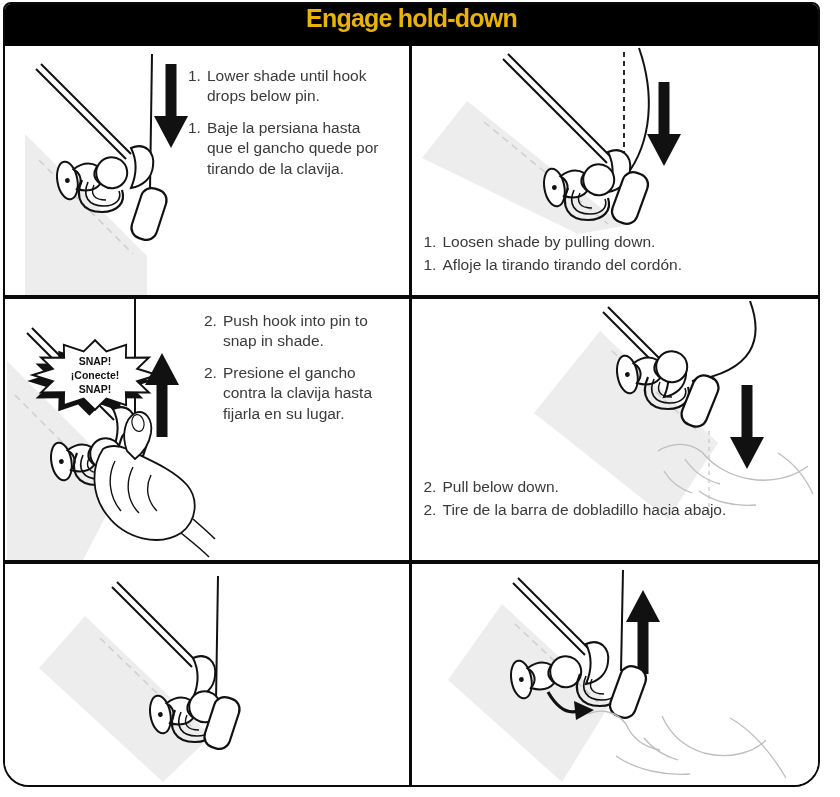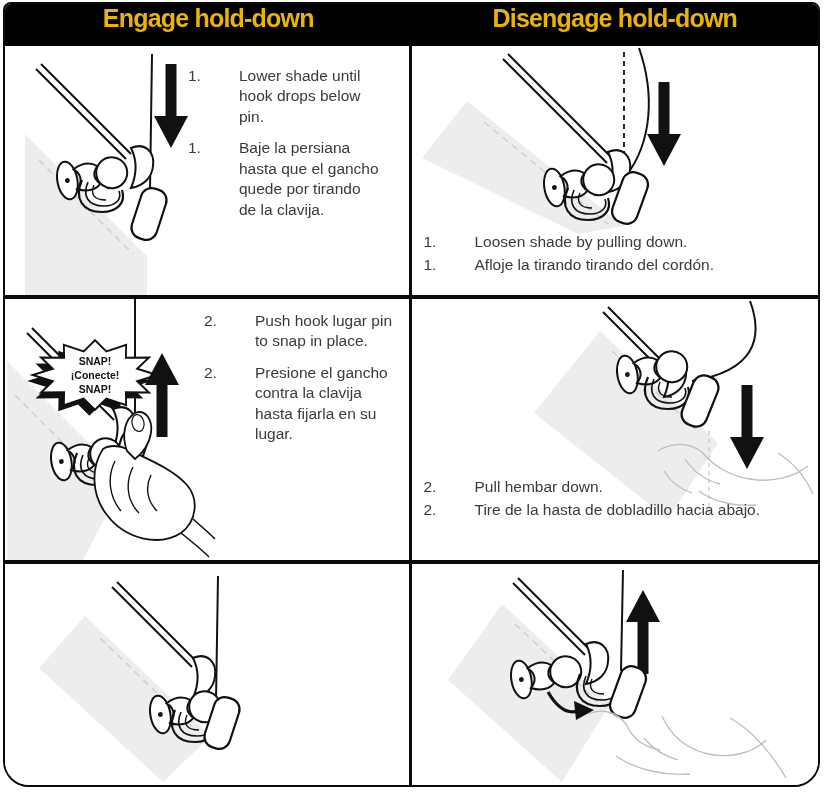--- a/index.html
+++ b/index.html
@@ -11,21 +11,21 @@
   .hdr-cell{flex:1;color:#eab308;font-weight:bold;font-size:25px;letter-spacing:-0.8px;
             display:flex;align-items:center;justify-content:center;padding-bottom:14px;}
   .grid{position:absolute;top:42px;left:0;right:0;bottom:0;display:grid;
         grid-template-columns:1fr 1fr;grid-template-rows:253px 265px 1fr;}
   .cell{position:relative;overflow:hidden;background:#fff;}
   .cell.colL{border-right:3px solid #0a0a0a;}
   .cell.rowTop{border-bottom:4px solid #0a0a0a;}
   .steps{position:absolute;color:#3a3a3a;}
   .step{display:flex;margin-bottom:11px;font-size:15.5px;line-height:1.32;}
   .step .num{flex:0 0 19px;}
-  .step .txt{flex:1;margin-left:32px;}
+  .step .txt{flex:1;}
   .steps.tight .step{margin-bottom:3px;}
   svg{display:block;}
 </style>
 </head>
 <body>
 
 <svg width="0" height="0" style="position:absolute" aria-hidden="true">
   <defs>
     <g id="sym-pin">
       <ellipse cx="-26" cy="0" rx="10" ry="19" fill="#fff" stroke="#111" stroke-width="2"></ellipse>
@@ -48,21 +48,20 @@
       <path d="M -5.5 0 L 5.5 0 L 5.5 52 L 17 52 L 0 84 L -17 52 L -5.5 52 Z" fill="#111"></path>
     </g>
   </defs>
 </svg>
 
 <div class="page">
   <div class="sheet">
 
     <div class="hdr">
       <div class="hdr-cell">Engage hold-down</div>
-      <div class="hdr-cell">Disengage hold-down</div>
     </div>
 
     <div class="grid">
 
       <div class="cell colL rowTop">
         <svg width="185" height="250" viewBox="0 0 185 250" style="position:absolute;left:8px;top:2px">
           <polygon points="12,86 134,208 134,250 12,250" fill="#ededed"></polygon>
           <path d="M 26 112 L 120 206" stroke="#cfcfcf" stroke-width="1.5" stroke-dasharray="7 5" fill="none"></path>
           <path d="M 28 16 L 118 106 M 23 21 L 113 111" stroke="#111" stroke-width="2" fill="none"></path>
           <line x1="139" y1="6" x2="137" y2="142" stroke="#111" stroke-width="2"></line>
@@ -133,21 +132,21 @@
             <path stroke-width="1.8" d="M 96 150 C 84 168 84 196 100 216 C 118 240 152 248 174 234 C 190 222 192 200 180 186 C 166 170 140 160 120 150 C 112 146 102 146 96 150 Z"></path>
             <path stroke-width="1.8" d="M 120 152 C 114 136 118 120 128 114 C 138 110 146 120 144 134 C 142 146 136 154 128 160 Z"></path>
             <ellipse cx="131" cy="124" rx="6" ry="8.5" transform="rotate(-12 131 124)" fill="none" stroke-width="1.2"></ellipse>
             <path fill="none" stroke-width="1.4" d="M 108 162 C 100 178 102 198 114 212 M 126 168 C 118 184 120 202 132 214 M 144 176 C 138 188 140 202 150 212"></path>
             <path fill="none" stroke-width="1.6" d="M 174 234 C 184 242 196 252 202 258 M 186 220 C 194 227 202 234 208 240"></path>
           </g>
         </svg>
         <div class="steps" style="left:199px;top:12px;width:192px">
           <div class="step">
             <span class="num">2.</span>
-            <span class="txt">Push hook lugar pin to snap in place.</span>
+            <span class="txt">Push hook into pin to snap in shade.</span>
           </div>
           <div class="step">
             <span class="num">2.</span>
             <span class="txt">Presione el gancho contra la clavija hasta fijarla en su lugar.</span>
           </div>
         </div>
       </div>
 
       <div class="cell rowTop">
         <svg width="403" height="218" viewBox="0 0 403 218" style="position:absolute;left:0;top:2px">
@@ -167,25 +166,25 @@
             <path d="M 273 158 C 281 170 293 179 308 183"></path>
             <path d="M 338 178 C 360 182 382 176 396 165"></path>
             <path d="M 366 152 C 382 162 394 178 401 193"></path>
             <path d="M 287 190 C 300 200 322 206 344 204"></path>
             <path d="M 252 170 C 258 180 268 188 280 192"></path>
           </g>
         </svg>
         <div class="steps tight" style="left:12px;top:178px;width:380px">
           <div class="step">
             <span class="num">2.</span>
-            <span class="txt">Pull hembar down.</span>
-          </div>
-          <div class="step">
-            <span class="num">2.</span>
-            <span class="txt">Tire de la hasta de dobladillo hacia abajo.</span>
+            <span class="txt">Pull below down.</span>
+          </div>
+          <div class="step">
+            <span class="num">2.</span>
+            <span class="txt">Tire de la barra de dobladillo hacia abajo.</span>
           </div>
         </div>
       </div>
 
       <div class="cell colL">
         <svg width="403" height="214" viewBox="0 0 403 214" style="position:absolute;left:0;top:4px">
           <polygon points="80,48 206,168 158,214 34,100" fill="#ededed"></polygon>
           <path d="M 95 70 L 188 160" stroke="#cfcfcf" stroke-width="1.5" stroke-dasharray="7 5" fill="none"></path>
           <path d="M 112 14 L 192 94 M 107 19 L 187 99" stroke="#111" stroke-width="2" fill="none"></path>
           <line x1="213" y1="8" x2="211" y2="133" stroke="#111" stroke-width="2"></line>

